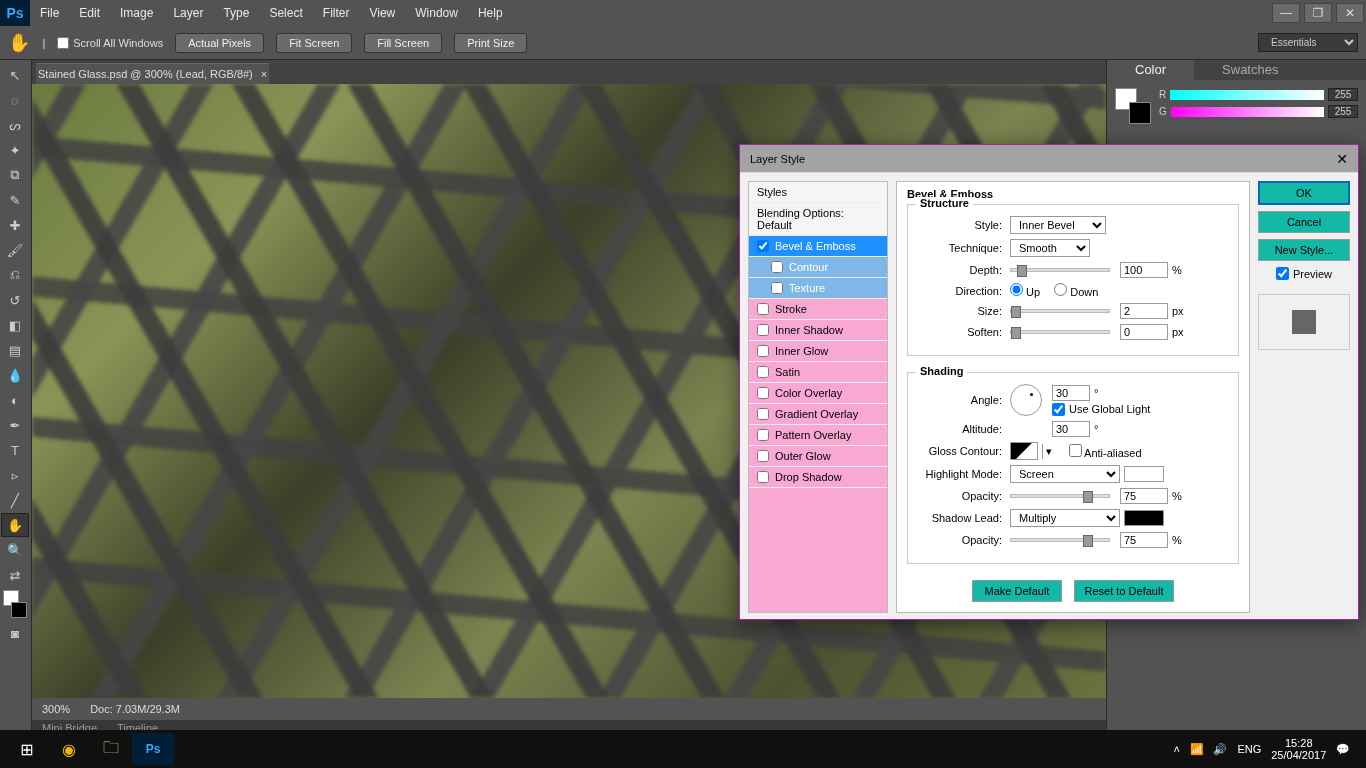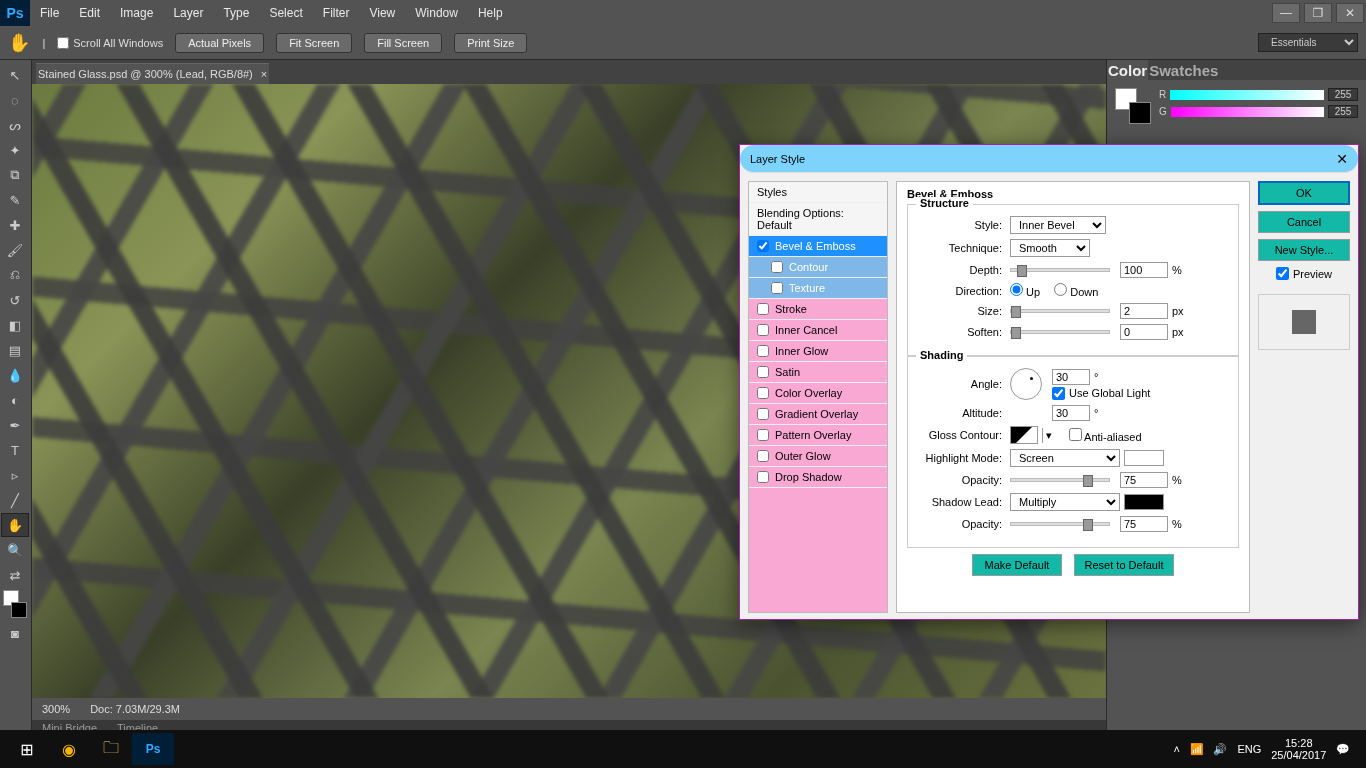--- a/index.html
+++ b/index.html
@@ -35,48 +35,48 @@
   repeating-linear-gradient(60deg, transparent 0 80px, rgba(60,60,60,.9) 80px 100px),
   repeating-linear-gradient(-60deg, transparent 0 90px, rgba(70,70,70,.9) 90px 110px),
   repeating-linear-gradient(5deg, transparent 0 120px, rgba(65,65,65,.85) 120px 140px);
   filter: blur(2px); }
 .status-bar { height: 22px; background: #535353; display: flex; align-items: center; color: #ddd; font-size: 11px; padding: 0 10px; gap: 20px; }
 .panel-tabs-bottom { height: 20px; background: #383838; display: flex; }
 .panel-tab-b { color: #999; font-size: 11px; padding: 2px 10px; }
 
 .right-panels { width: 260px; background: #535353; border-left: 1px solid #2a2a2a; }
 .panel-tabs { display: flex; background: #424242; height: 20px; }
-.panel-tab { color: #aaa; font-size: 15px; padding: 2px 1px; font-weight: bold; }
+.panel-tab { color: #aaa; font-size: 13px; padding: 2px 28px; }
 .panel-tab.active { color: #eee; background: #535353; }
 .color-panel { padding: 8px; display: flex; gap: 8px; }
 .color-swatch-box { width: 36px; height: 36px; position: relative; }
 .fg-color { width: 22px; height: 22px; background: #fff; border: 1px solid #888; position: absolute; top: 0; left: 0; }
 .bg-color { width: 22px; height: 22px; background: #000; border: 1px solid #888; position: absolute; bottom: 0; right: 0; }
 .sliders { flex: 1; font-size: 10px; color: #ccc; }
 .slider-row { display: flex; align-items: center; gap: 4px; margin-bottom: 4px; }
 .slider-row .bar { flex: 1; height: 10px; }
 .slider-row .bar.r { background: linear-gradient(90deg, cyan, white); }
 .slider-row .bar.g { background: linear-gradient(90deg, magenta, white); }
 .slider-row input { width: 30px; font-size: 10px; background: #3a3a3a; border: 1px solid #222; color: #ccc; text-align: center; }
 
 
 .dialog { position: absolute; left: 739px; top: 144px; width: 620px; height: 476px; background: #f0f0f0; border: 1px solid #a621a6; box-shadow: 0 4px 20px rgba(0,0,0,.5); font-size: 11px; }
-.dlg-title { height: 28px; background: #7dd3fc; display: flex; align-items: center; padding: 0 10px; border-bottom: 1px solid #ddd; border-radius: 14px; }
+.dlg-title { height: 28px; background: #a3a3a3; display: flex; align-items: center; padding: 0 10px; border-bottom: 1px solid #ddd; }
 .dlg-title .close { margin-left: auto; font-size: 14px; cursor: pointer; }
 .dlg-body { display: flex; height: 448px; padding: 8px; gap: 8px; }
 
 .styles-list { width: 140px; border: 1px solid #bbb; background: #f9a8d4; }
 .style-item { padding: 4px 8px; border-bottom: 1px solid #eee; cursor: pointer; display: flex; align-items: center; gap: 6px; }
 .style-item-head { background: #f5f5f5; font-weight: normal; }
 .style-item.selected { background: #1e90ff; color: #fff; }
 .style-item.sub-selected { background: #7fb8e8; color: #fff; }
 .style-item input { width: 12px; height: 12px; }
 
 .settings-panel { flex: 1; border: 1px solid #bbb; background: #fff; padding: 6px 10px; }
-.fieldset { border: 1px solid #ccc; margin-bottom: 0; padding: 6px 8px 10px; position: relative; }
+.fieldset { border: 1px solid #ccc; margin-bottom: 16px; padding: 6px 8px 10px; position: relative; }
 .fieldset .legend { position: absolute; top: -8px; left: 8px; background: #fff; padding: 0 4px; font-weight: bold; font-size: 11px; }
 .field-row { display: flex; align-items: center; margin: 5px 0; gap: 4px; }
 .field-label { width: 90px; text-align: right; padding-right: 4px; }
 .field-select { border: 1px solid #999; padding: 1px 4px; font-size: 11px; background: #fff; }
 .field-slider { width: 100px; height: 4px; background: #ddd; position: relative; border: 1px solid #bbb; margin-right: 6px; }
 .field-slider .thumb { position: absolute; top: -4px; width: 10px; height: 12px; background: #999; border: 1px solid #666; }
 .field-input { width: 48px; border: 1px solid #999; padding: 1px 3px; text-align: left; font-size: 11px; }
 .angle-dial { width: 32px; height: 32px; border: 1px solid #999; border-radius: 50%; position: relative; }
 .angle-dial::after { content: ""; position: absolute; width: 3px; height: 3px; background: #000; border-radius: 50%; top: 8px; right: 8px; }
 .contour-swatch { width: 28px; height: 18px; border: 1px solid #999; background: linear-gradient(135deg, #000 0%, #000 48%, #fff 52%, #fff 100%); }
@@ -231,21 +231,21 @@
           <div class="style-item sub-selected" style="padding-left: 22px;">
             <input type="checkbox" style="">
             <span>Texture</span>
           </div>
           <div class="style-item">
             <input type="checkbox" style="">
             <span>Stroke</span>
           </div>
           <div class="style-item">
             <input type="checkbox" style="">
-            <span>Inner Cancel</span>
+            <span>Inner Shadow</span>
           </div>
           <div class="style-item">
             <input type="checkbox" style="">
             <span>Inner Glow</span>
           </div>
           <div class="style-item">
             <input type="checkbox" style="">
             <span>Satin</span>
           </div>
           <div class="style-item">

